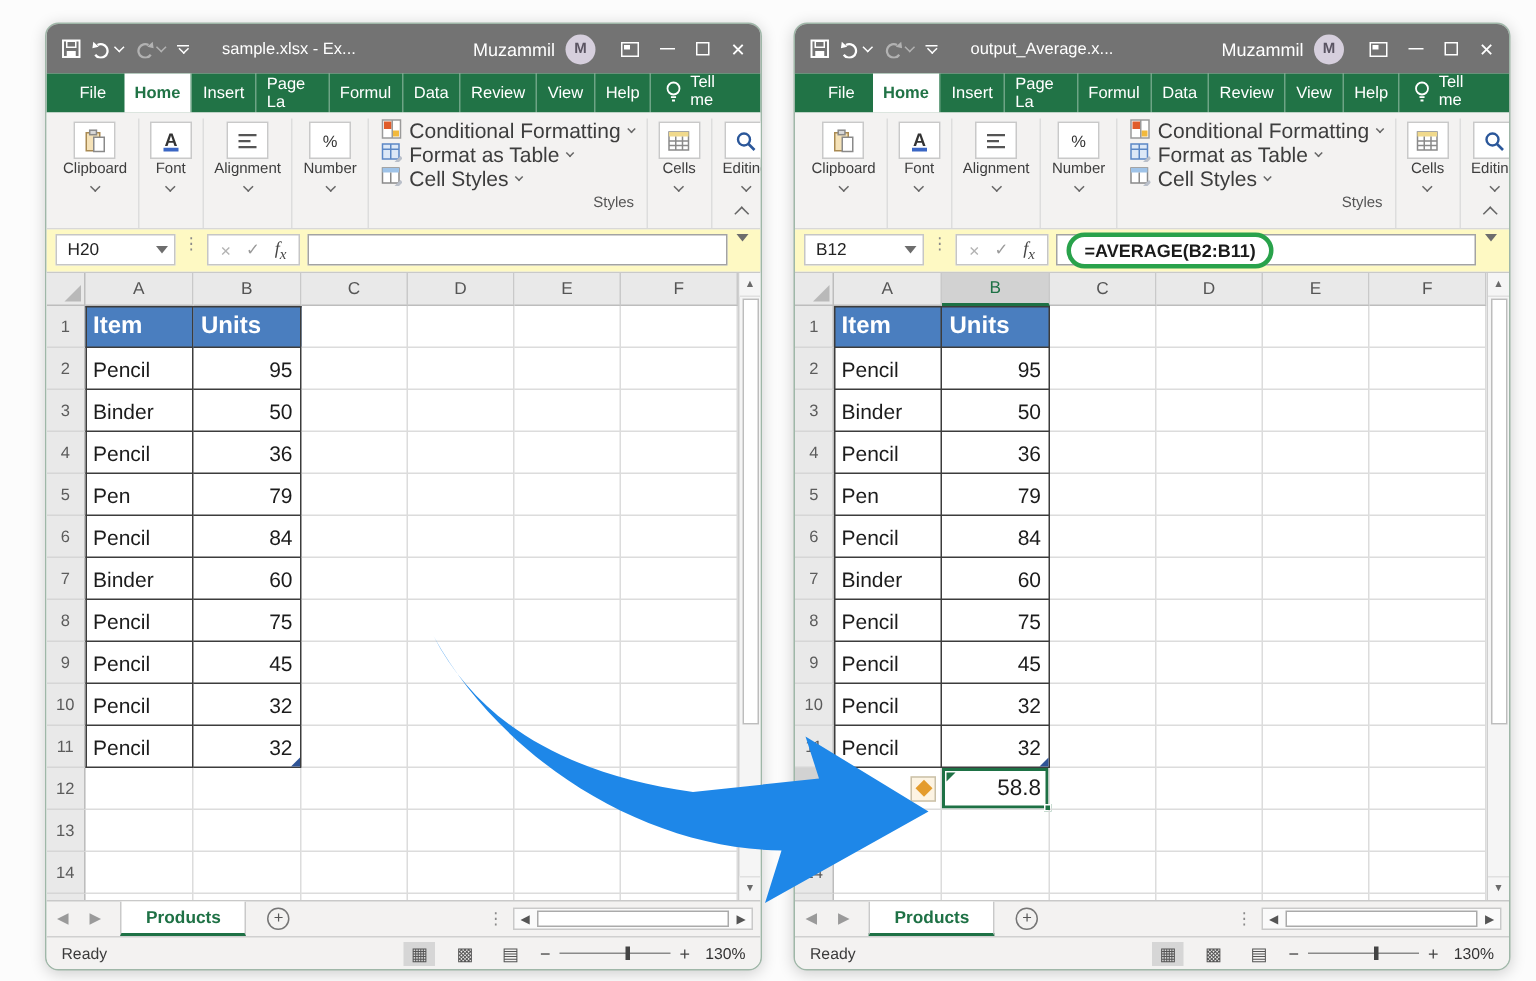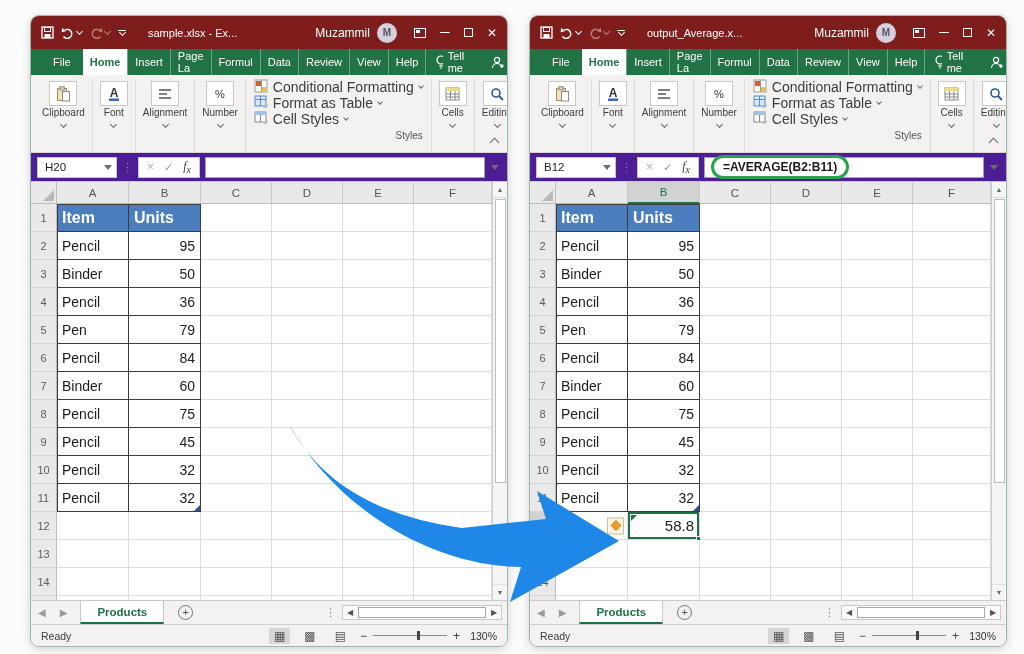--- a/index.html
+++ b/index.html
@@ -7,21 +7,21 @@
               font-family:"Liberation Sans","DejaVu Sans",sans-serif; }
   .stage { position:relative; width:1024px; height:654px; }
 
   
   .xl-window { position:absolute; top:15px; width:478px; height:632px; background:#f3f2f1;
                border:1px solid #9fb7a8; border-radius:9px; overflow:hidden;
                box-shadow:0 2px 10px rgba(0,0,0,.18); display:flex; flex-direction:column; }
   .win-left { left:30px; } .win-right { left:529px; }
 
   
-  .titlebar { height:33px; background:#7f1d1d; display:flex; align-items:center;
+  .titlebar { height:33px; background:#737373; display:flex; align-items:center;
               padding:0 10px; gap:7px; color:#fff; flex:0 0 auto; }
   .qat-btn { display:flex; align-items:center; gap:2px; color:#fff; }
   .dim { opacity:.45; }
   .cvw { width:5px; height:5px; border-right:1.2px solid #fff; border-bottom:1.2px solid #fff;
          transform:rotate(45deg); display:inline-block; margin-top:-3px; }
   .qat-more { display:flex; flex-direction:column; align-items:center; width:10px; }
   .qat-more .bar { width:8px; height:1.5px; background:#fff; margin-bottom:2px; }
   .doc-title { font-size:11px; margin-left:14px; white-space:nowrap; }
   .tb-spacer { flex:1; }
   .user-name { font-size:12px; }
@@ -34,43 +34,43 @@
   .ribdisp { width:12px; height:10px; border:1.2px solid #fff; position:relative; }
   .ribdisp i { position:absolute; left:1px; top:1px; width:4px; height:3px; background:#fff; }
 
   
   .tabsrow { height:26px; background:#217346; display:flex; align-items:stretch; padding:0 4px 0 10px;
              color:#fff; font-size:11px; flex:0 0 auto; }
   .rtab { display:flex; align-items:center; padding:0 7px; border-right:1px solid rgba(255,255,255,.35); cursor:default; }
   .rtab.first { border-left:1px solid rgba(255,255,255,.35); }
   .rtab.file-tab { border:none; padding:0 12px; }
   .rtab.active { background:#fff; color:#217346; border:none; font-weight:bold; }
-  .tabs-right { margin-left:auto; display:flex; gap:4px; }
+  .tabs-right { margin-left:auto; display:flex; gap:4px;flex-direction:column; }
   .tellme,.share { display:flex; align-items:center; gap:5px; padding:0 9px; font-size:11px; }
 
   
   .ribbon { height:78px; background:#f3f2f1; border-bottom:1px solid #d8d8d8; display:flex;
             align-items:stretch; padding:4px 2px 0 4px; position:relative; flex:0 0 auto; }
   .grp { display:flex; flex-direction:column; align-items:center; padding:2px 7px 0;
          border-right:1px solid #ddd; }
   .gicon { width:28px; height:25px; background:#fff; border:1px solid #c9c9c9; display:flex;
            align-items:center; justify-content:center; }
   .glbl { font-size:10px; color:#3d3d3d; margin-top:1px; white-space:nowrap; }
   .cv { width:5px; height:5px; border-right:1.2px solid #666; border-bottom:1.2px solid #666;
         transform:rotate(45deg); display:inline-block; margin-top:4px; }
   .styles-col { display:flex; flex-direction:column; padding:0 8px; border-right:1px solid #ddd; }
   .srow { display:flex; align-items:center; gap:5px; font-size:14px; color:#3d3d3d; height:16px; white-space:nowrap; }
   .srow .cv { margin-top:-2px; width:4px; height:4px; }
   .styles-lbl { text-align:right; font-size:10px; color:#555; margin-top:3px; }
   .rib-collapse { position:absolute; right:9px; bottom:6px; width:7px; height:7px;
                   border-left:1.5px solid #666; border-top:1.5px solid #666; transform:rotate(45deg); }
 
   
-  .fxrow { height:28px; display:flex; align-items:center; padding:3px 6px; gap:5px;
-           background:#4c1d95; flex:0 0 auto; position:relative; }
+  .fxrow { height:28px; display:flex; align-items:flex-start; padding:3px 6px; gap:5px;
+           background:#fef9c3; flex:0 0 auto; position:relative; }
   .namebox { width:80px; height:21px; background:#fff; border:1px solid #c6c6c6; display:flex;
              align-items:center; font-size:11.5px; color:#222; padding:0 4px 0 7px; }
   .namebox .nb-cv { margin-left:auto; }
   .tri-dn { width:0; height:0; border-left:4px solid transparent; border-right:4px solid transparent;
             border-top:5px solid #6d6d6d; }
   .vdots { color:#8a8a8a; font-size:11px; }
   .fxbtns { display:flex; align-items:center; gap:10px; background:#fff; border:1px solid #c6c6c6;
             height:21px; padding:0 8px; }
   .fx-x { color:#b3b3b3; font-size:12px; } .fx-ck { color:#9a9a9a; font-size:11px; }
   .fx-fx { font-family:"Liberation Serif","DejaVu Serif",serif; font-style:italic; font-size:12px; color:#444; }

